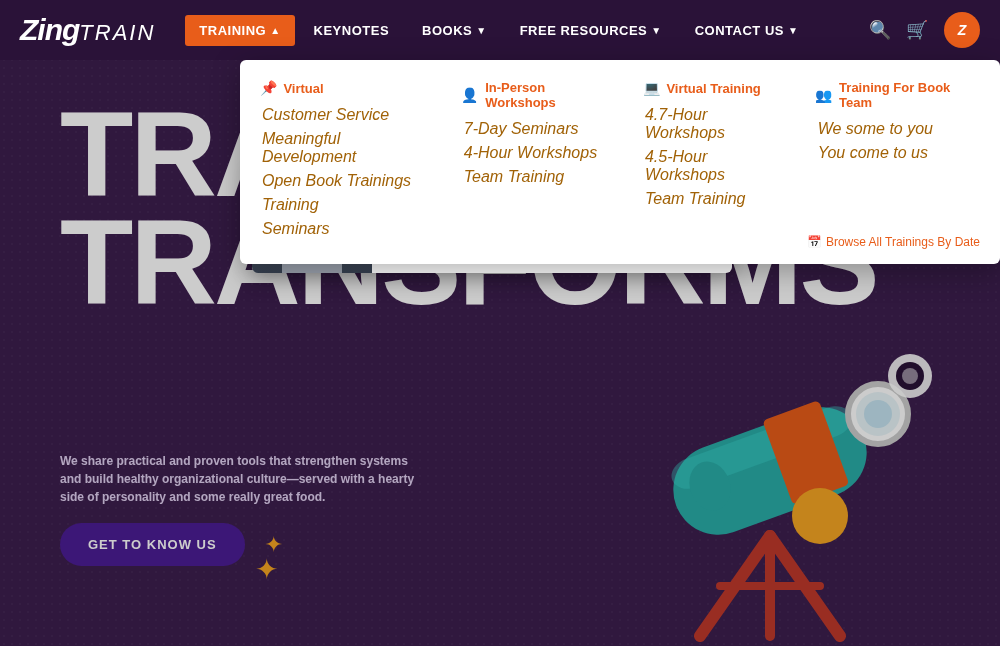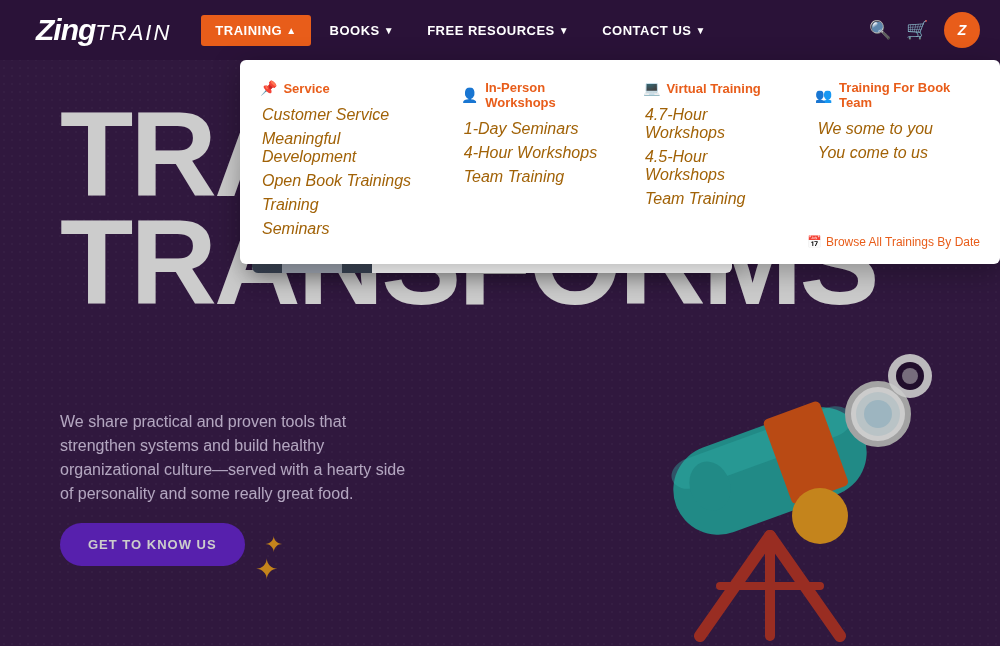--- a/index.html
+++ b/index.html
@@ -21,21 +21,20 @@
       background-color: #2a1238;
       height: 60px;
       padding: 0 20px;
       position: relative;
       z-index: 100;
     }
     .logo {
       display: flex;
       align-items: center;
       margin-right: 30px;
-      margin-left: 16px;
     }
     .logo-text {
       font-size: 28px;
       font-weight: 900;
       color: white;
       font-style: italic;
       letter-spacing: -1px;
     }
     .logo-zing { color: white; font-style: italic; }
     .logo-train { color: white; font-weight: 400; font-style: italic; }
@@ -256,34 +255,35 @@
       margin-top: 10px;
     }
     .hero-heading .line1 { display: block; }
     .hero-heading .line2 { display: block; }
 
     .hero-tagline {
       position: absolute;
       bottom: 140px;
       left: 60px;
       max-width: 360px;
-      font-size: 16px;
+      font-size: 12px;
       color: #e0d0f0;
       line-height: 1.5;
+      font-weight: bold;
     }
     .hero-cta {
       position: absolute;
       bottom: 80px;
       left: 60px;
       display: flex;
       align-items: center;
       gap: 20px;
     }
     .cta-button {
-      background: #6d28d9;
+      background: #4c1d95;
       color: white;
       font-size: 13px;
       font-weight: 800;
       padding: 14px 28px;
       border-radius: 30px;
       cursor: pointer;
       text-transform: uppercase;
       letter-spacing: 1px;
       border: none;
     }
@@ -335,20 +335,23 @@
       <span class="logo-zing" style="font-style:italic;font-weight:900;font-size:30px;">Zing</span><span class="logo-train" style="font-weight:400;font-size:22px;letter-spacing:2px;">TRAIN</span>
     </span>
   </div>
 
   <nav class="nav">
     <div class="nav-item active">
       <span>TRAINING</span>
       <span class="chevron">▲</span>
     </div>
     <div class="nav-item">
+      <span>KEYNOTES</span>
+    </div>
+    <div class="nav-item">
       <span>BOOKS</span>
       <span class="chevron">▼</span>
     </div>
     <div class="nav-item">
       <span>FREE RESOURCES</span>
       <span class="chevron">▼</span>
     </div>
     <div class="nav-item">
       <span>CONTACT US</span>
       <span class="chevron">▼</span>
@@ -406,35 +409,35 @@
   </svg>
 </div>
 
 <div class="dropdown-backdrop"></div>
 
 <div class="dropdown-menu">
 
   <div class="dropdown-col">
     <div class="dropdown-col-header">
       <span class="dropdown-col-icon">📌</span>
-      <span class="dropdown-col-title">Service</span>
+      <span class="dropdown-col-title">Virtual</span>
     </div>
     <a class="dropdown-link">Customer Service</a>
     <a class="dropdown-link">Meaningful Development</a>
     <a class="dropdown-link">Open Book Trainings</a>
     <a class="dropdown-link">Training</a>
     <a class="dropdown-link">Seminars</a>
   </div>
 
   <div class="dropdown-col">
     <div class="dropdown-col-header">
       <span class="dropdown-col-icon">👤</span>
       <span class="dropdown-col-title">In-Person Workshops</span>
     </div>
-    <a class="dropdown-link">1-Day Seminars</a>
+    <a class="dropdown-link">7-Day Seminars</a>
     <a class="dropdown-link">4-Hour Workshops</a>
     <a class="dropdown-link">Team Training</a>
   </div>
 
   <div class="dropdown-col">
     <div class="dropdown-col-header">
       <span class="dropdown-col-icon">💻</span>
       <span class="dropdown-col-title">Virtual Training</span>
     </div>
     <a class="dropdown-link">4.7-Hour Workshops</a>

